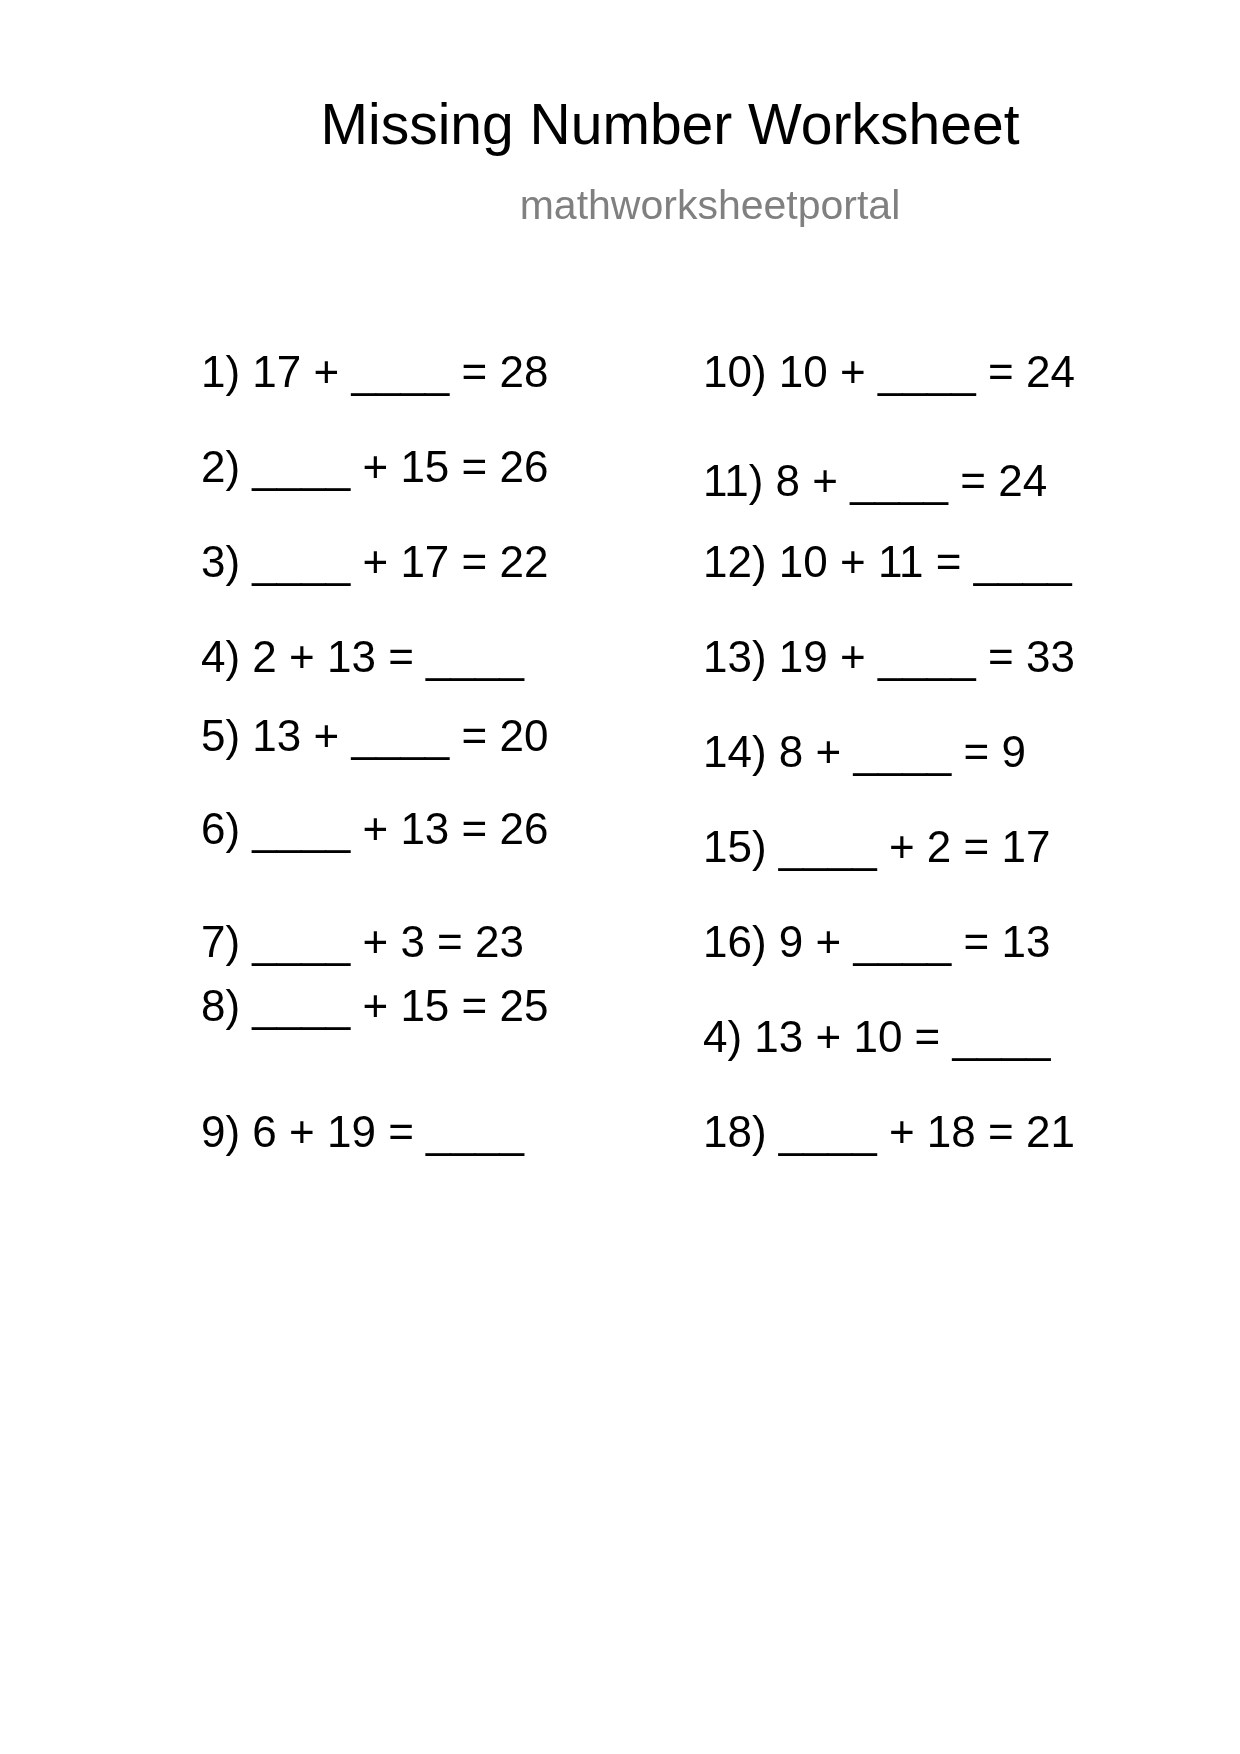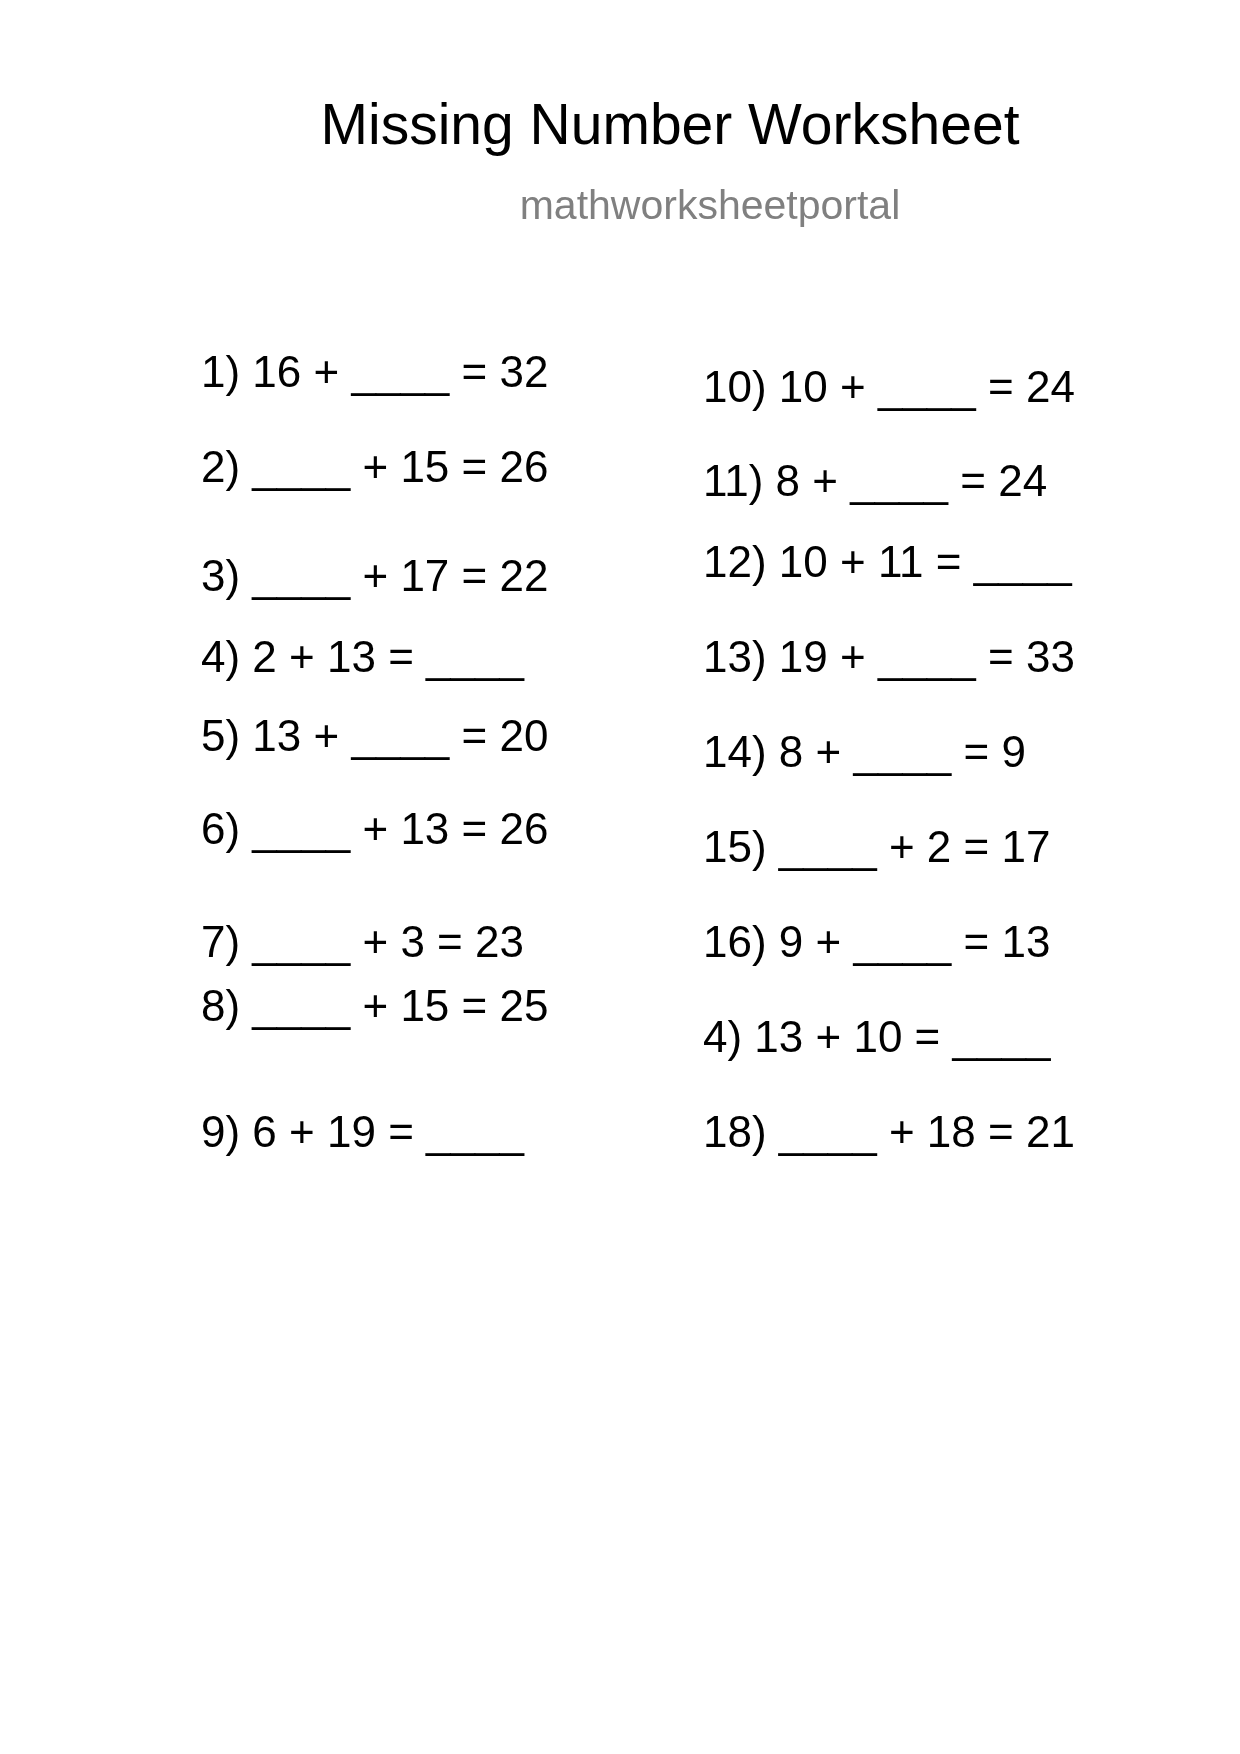--- a/index.html
+++ b/index.html
@@ -52,33 +52,33 @@
       line-height: 1;
     }
   </style>
 </head>
 <body>
 
 <h1 class="title">Missing Number Worksheet</h1>
 <div class="subtitle">mathworksheetportal</div>
 
 <div class="column col-left">
-  <div class="problem" style="top:0px">1) 16 + ____ = 32</div>
+  <div class="problem" style="top:0px">1) 17 + ____ = 28</div>
   <div class="problem" style="top:95px">2) ____ + 15 = 26</div>
-  <div class="problem" style="top:204px">3) ____ + 17 = 22</div>
+  <div class="problem" style="top:190px">3) ____ + 17 = 22</div>
   <div class="problem" style="top:285px">4) 2 + 13 = ____</div>
   <div class="problem" style="top:364px">5) 13 + ____ = 20</div>
   <div class="problem" style="top:457px">6) ____ + 13 = 26</div>
   <div class="problem" style="top:570px">7) ____ + 3 = 23</div>
   <div class="problem" style="top:634px">8) ____ + 15 = 25</div>
   <div class="problem" style="top:760px">9) 6 + 19 = ____</div>
 </div>
 
 <div class="column col-right">
-  <div class="problem" style="top:15px">10) 10 + ____ = 24</div>
+  <div class="problem" style="top:0px">10) 10 + ____ = 24</div>
   <div class="problem" style="top:109px">11) 8 + ____ = 24</div>
   <div class="problem" style="top:190px">12) 10 + 11 = ____</div>
   <div class="problem" style="top:285px">13) 19 + ____ = 33</div>
   <div class="problem" style="top:380px">14) 8 + ____ = 9</div>
   <div class="problem" style="top:475px">15) ____ + 2 = 17</div>
   <div class="problem" style="top:570px">16) 9 + ____ = 13</div>
   <div class="problem" style="top:665px">4) 13 + 10 = ____</div>
   <div class="problem" style="top:760px">18) ____ + 18 = 21</div>
 </div>
 

